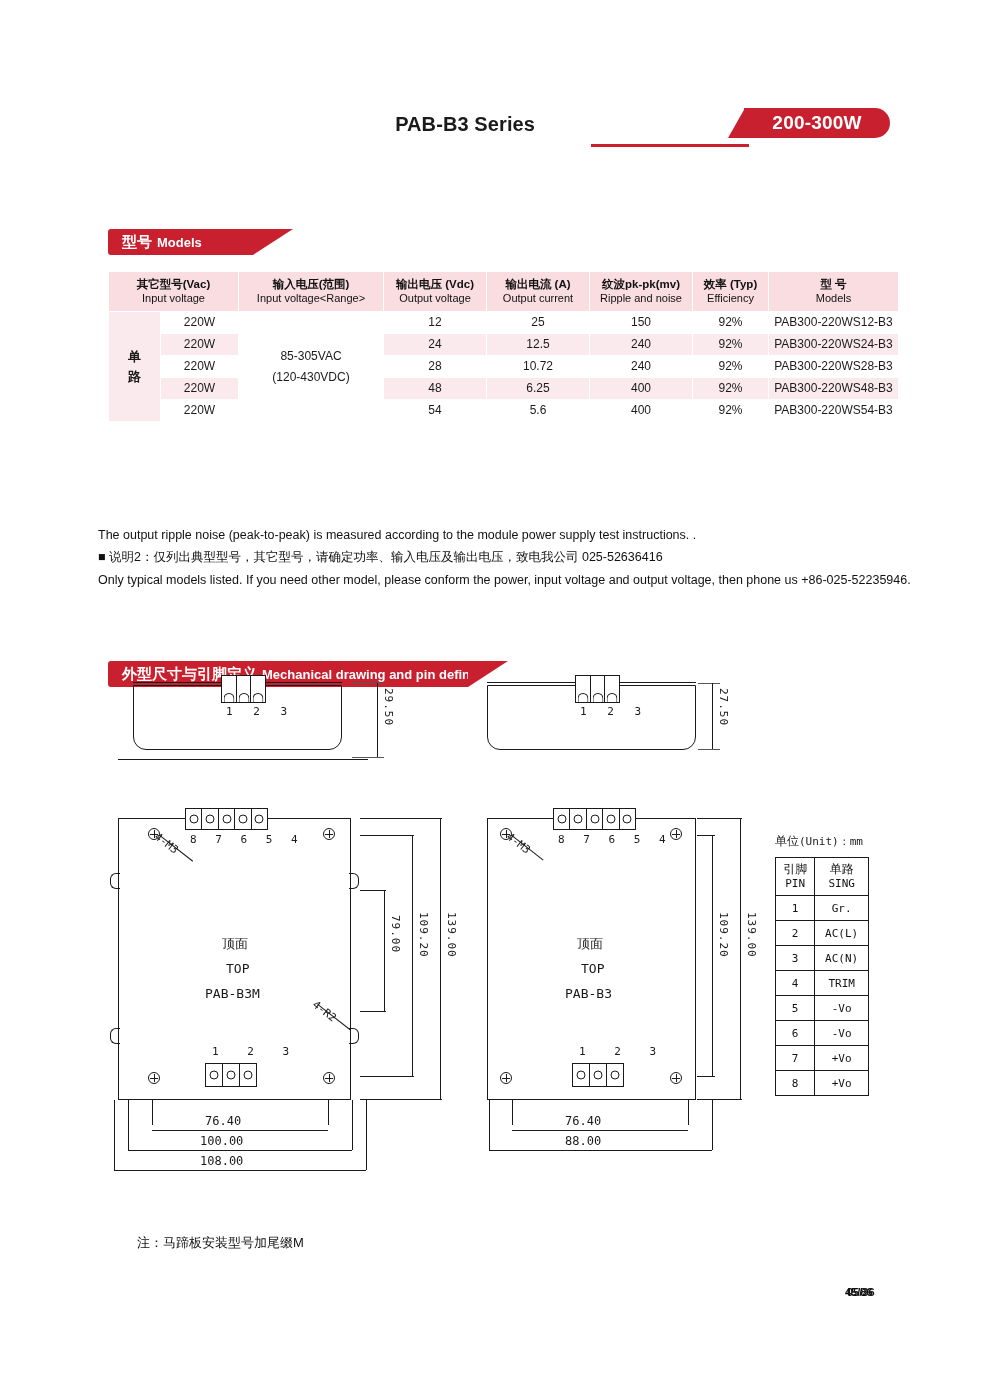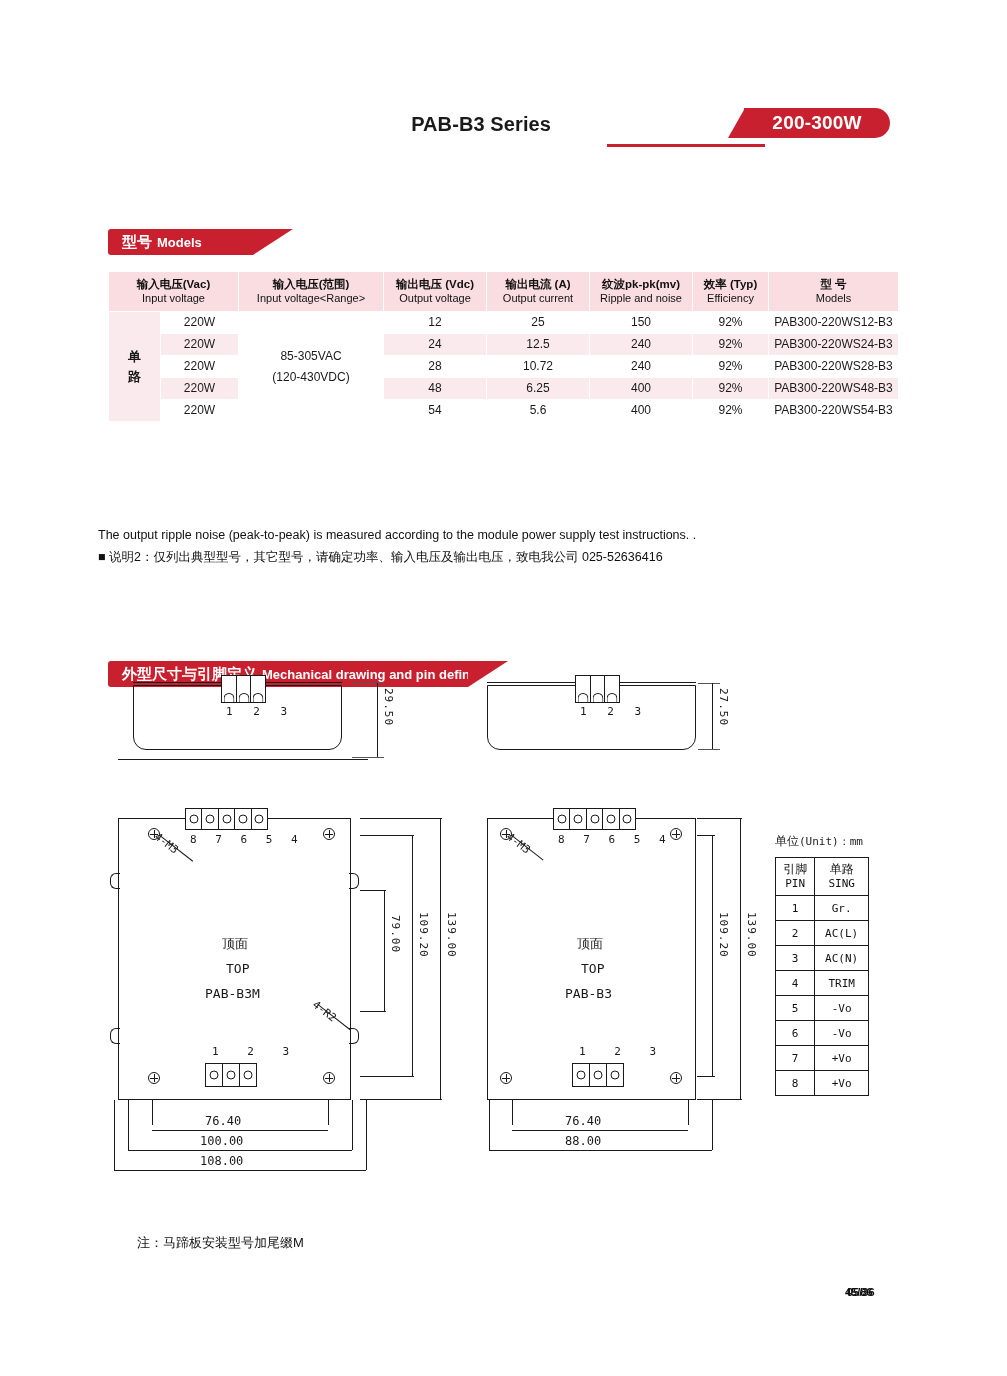--- a/index.html
+++ b/index.html
@@ -8,21 +8,21 @@
     width:1007px; height:1376px;
     background:#ffffff;
     font-family:"Liberation Sans","DejaVu Sans",sans-serif;
     color:#1a1a1a;
     position:relative;
     overflow:hidden;
   }
 
   
   .page-header{
-    position:absolute; left:16px; top:108px; width:838px; height:44px;
+    position:absolute; left:0; top:108px; width:838px; height:44px;
   }
   .hdr-title{
     position:absolute; right:303px; top:5px;
     font-size:20px; font-weight:bold; color:#1a1a1a; letter-spacing:.1px;
     white-space:nowrap;
   }
   .hdr-underline{
     position:absolute; left:591px; top:36px; width:158px; height:3px;
     background:#c8202e;
   }
@@ -200,21 +200,21 @@
       <col style="width:145px">
     <col style="width:103px">
       <col style="width:103px">
       <col style="width:103px">
     <col style="width:76px">
       <col style="width:130px">
   </colgroup>
   <thead>
     <tr>
       <td colspan="2">
-        <span class="cn">输入电压(Vac)</span>
+        <span class="cn">其它型号(Vac)</span>
         <span class="en">Input voltage</span>
       </td>
       <td>
         <span class="cn">输入电压(范围)</span>
         <span class="en">Input voltage&lt;Range&gt;</span>
       </td>
       <td>
         <span class="cn">输出电压 (Vdc)</span>
         <span class="en">Output voltage</span>
       </td>
@@ -281,20 +281,21 @@
       <td class="val plain">400</td>
       <td class="val plain">92%</td>
       <td class="model-col plain">PAB300-220WS54-B3</td>
     </tr>
   </tbody>
 </table>
 
 <div class="notes">
   <div class="line en-line">The output ripple noise (peak-to-peak) is measured according to the module power supply test instructions. .</div>
   <div class="line">■ 说明2：仅列出典型型号，其它型号，请确定功率、输入电压及输出电压，致电我公司 025-52636416</div>
+  <div class="line en-line">Only typical models listed. If you need other model, please conform the power, input voltage and output voltage, then phone us +86-025-52235946.</div>
 </div>
 
 <div class="section-banner" id="banner-mech">
   <span class="cn">外型尺寸与引脚定义</span>
   <span class="en">Mechanical drawing and pin definition</span>
 </div>
 
 <div class="drawing-area">
 
   <div>

